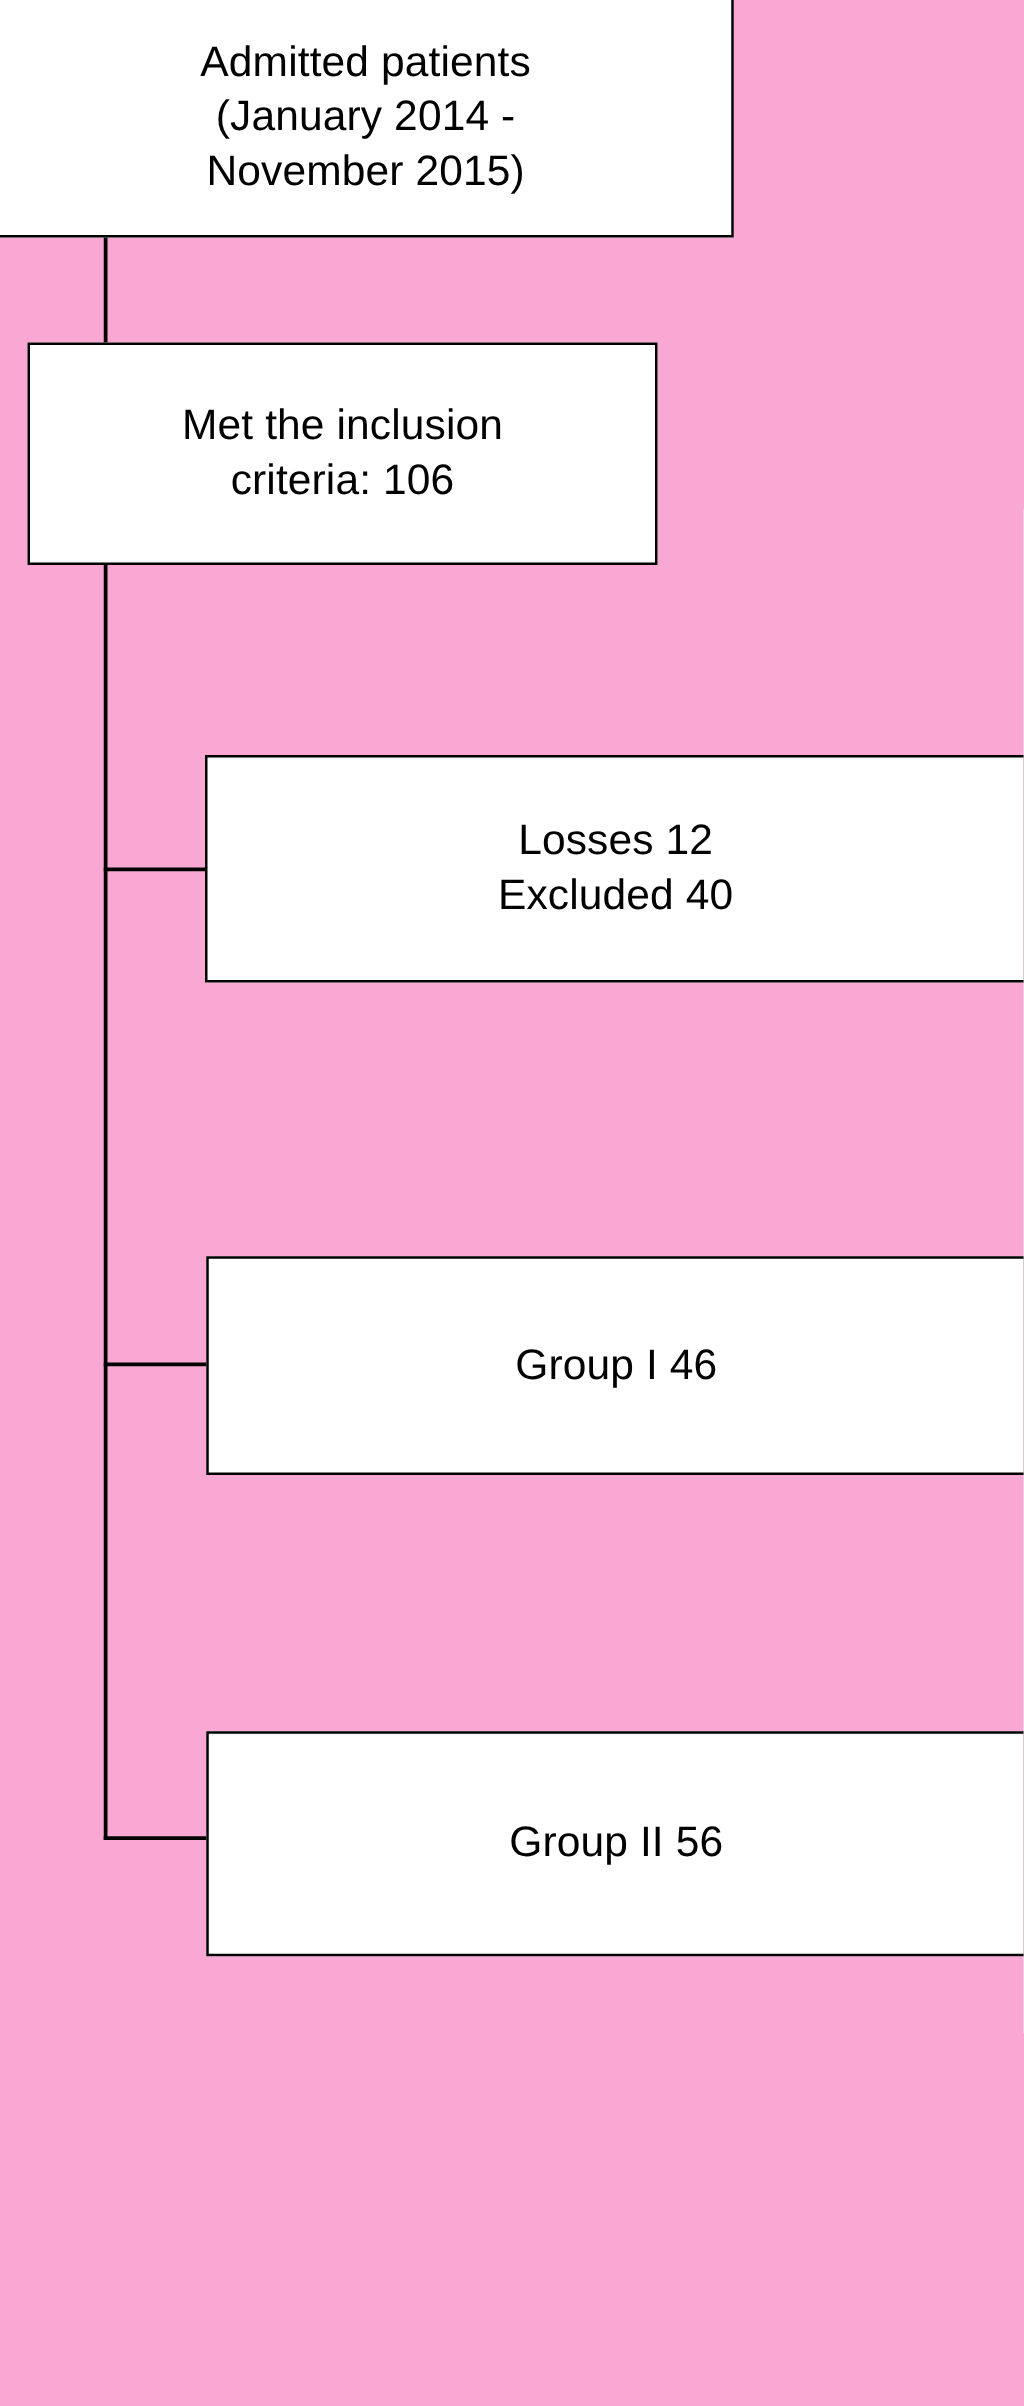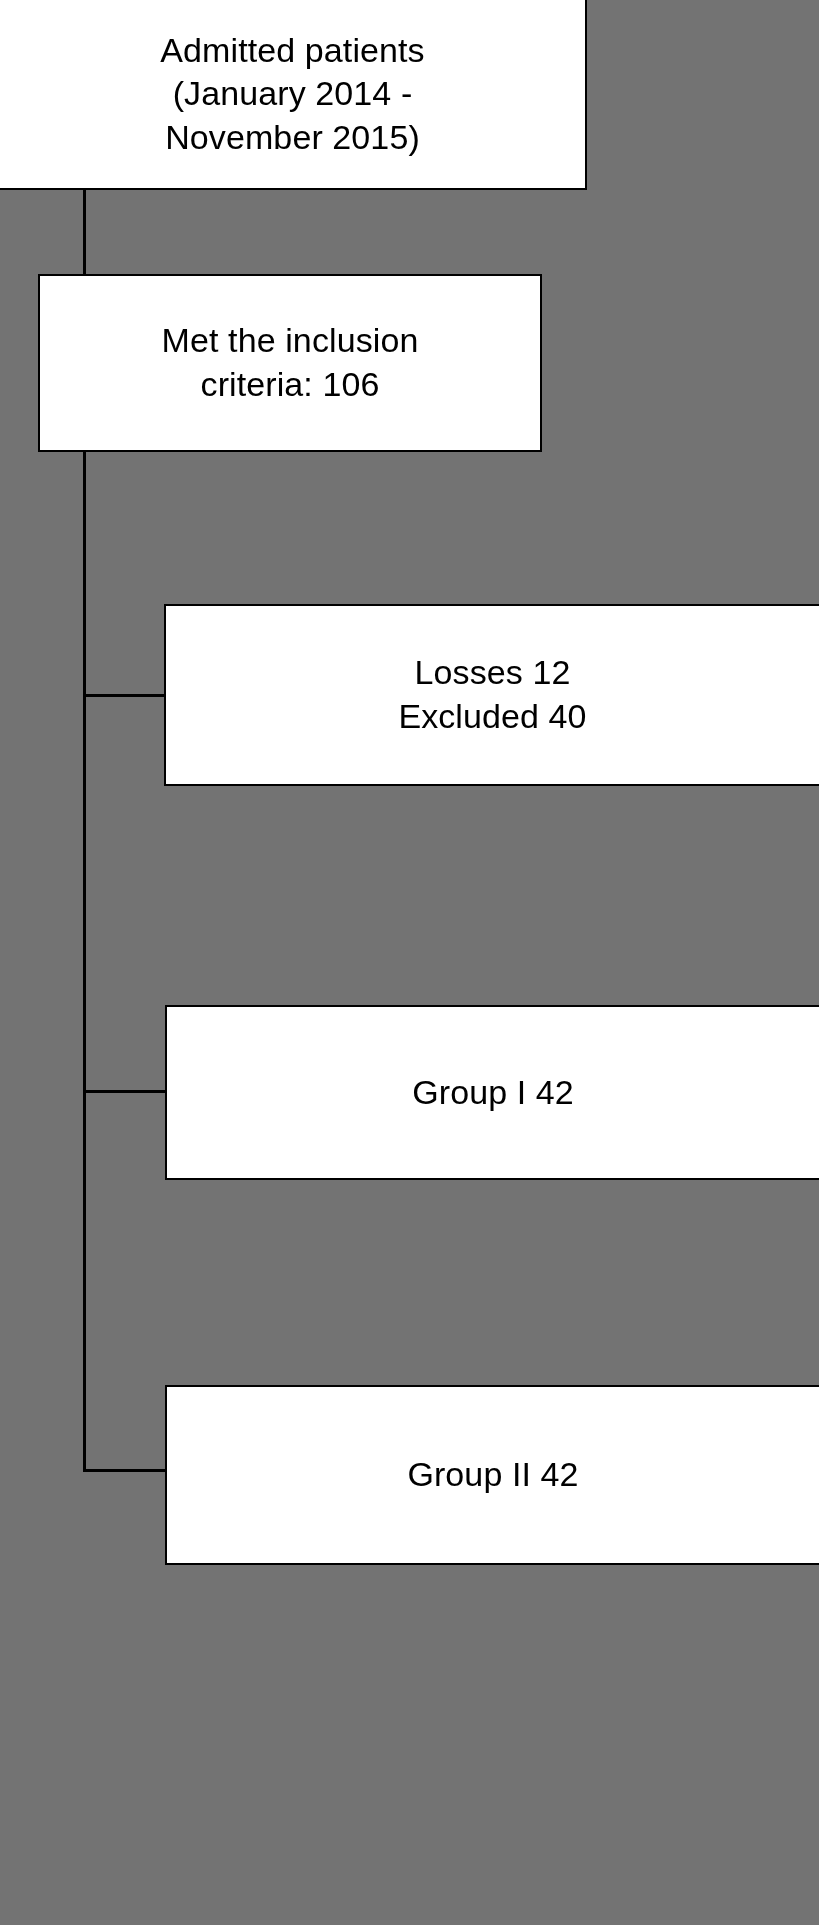--- a/index.html
+++ b/index.html
@@ -8,21 +8,21 @@
     background: #ffffff;
   }
   body {
     font-family: "Liberation Sans", sans-serif;
     color: #000000;
   }
   #flowchart {
     position: relative;
     width: 819px;
     height: 1925px;
-    background: #737373;
+    background: #f9a8d4;
     overflow: hidden;
   }
   .node {
     position: absolute;
     box-sizing: border-box;
     border: 2px solid #000000;
     background: #ffffff;
     display: flex;
     align-items: center;
     justify-content: center;
@@ -42,21 +42,21 @@
     z-index: 1;
   }
   
   #node-admitted {
     left: -2px;
     top: -2px;
     width: 589px;
     height: 192px;
   }
   #node-inclusion {
-    left: 38px;
+    left: 22px;
     top: 274px;
     width: 504px;
     height: 178px;
   }
   #node-losses {
     left: 164px;
     top: 604px;
     width: 657px;
     height: 182px;
   }
@@ -130,20 +130,20 @@
     <span class="node-text">Met the inclusion
 criteria: 106</span>
   </div>
 
   <div class="node" id="node-losses">
     <span class="node-text">Losses 12
 Excluded 40</span>
   </div>
 
   <div class="node" id="node-group1">
-    <span class="node-text">Group I 42</span>
+    <span class="node-text">Group I 46</span>
   </div>
 
   <div class="node" id="node-group2">
-    <span class="node-text">Group II 42</span>
+    <span class="node-text">Group II 56</span>
   </div>
 
 </div>
 
 </body></html>

